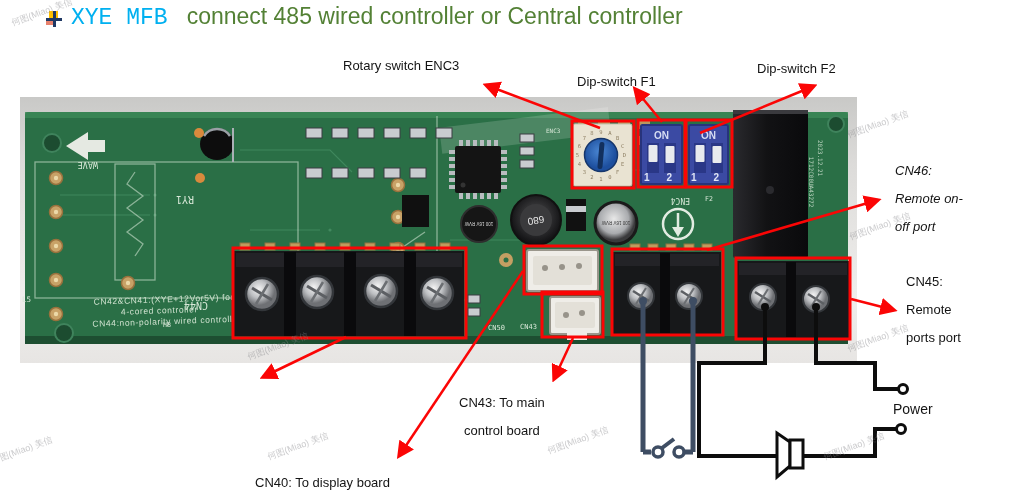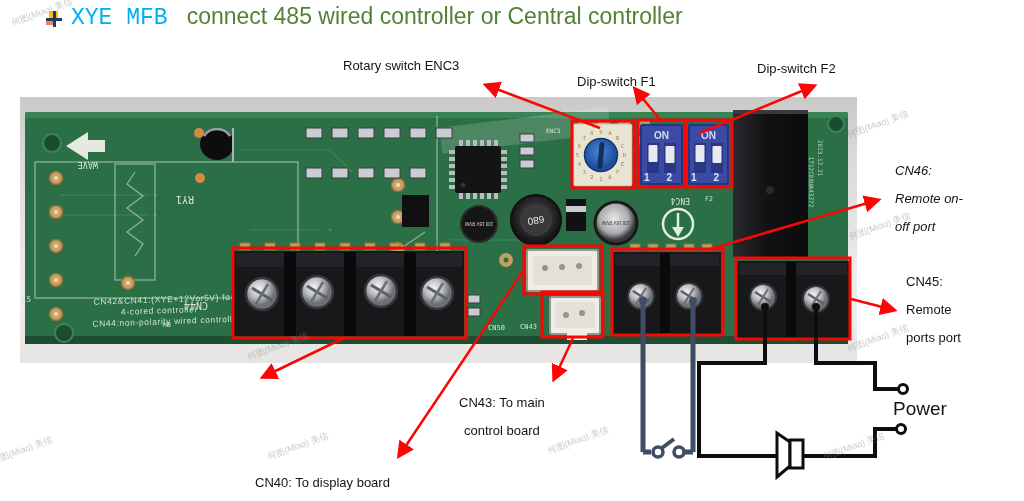--- a/index.html
+++ b/index.html
@@ -14,21 +14,21 @@
   .bullet .sqR{position:absolute;left:0;top:8px;width:8px;height:6px;background:#E8826D;}
   .bullet .barV{position:absolute;left:7px;top:0;width:3px;height:16px;background:#1F3864;}
   .bullet .barH{position:absolute;left:0;top:7px;width:16px;height:3px;background:#1F3864;}
   
   .photo{position:absolute;left:20px;top:97px;width:837px;height:266px;
          background:linear-gradient(180deg,#c9c9c7 0%,#dcdbd9 25%,#efeeec 75%,#e7e5e3 100%);}
   svg{display:block;}
   .overlay{position:absolute;left:0;top:0;pointer-events:none;}
   
   .label{position:absolute;font-size:13px;line-height:28px;color:#141414;white-space:pre-line;}
-  .label.small{font-size:19px;line-height:16px;text-align:right;}
+  .label.small{font-size:14px;line-height:16px;text-align:right;}
   
   .wm{position:absolute;font-size:9px;color:rgba(135,135,140,0.45);transform:rotate(-20deg);
       white-space:nowrap;pointer-events:none;}
   
   .silk{fill:#d7e7d7;font-family:"DejaVu Sans Mono",monospace;}
   .dial-d{fill:#8d7f63;font-size:5.5px;text-anchor:middle;font-family:"DejaVu Sans Mono",monospace;}
 </style>
 </head>
 <body>
 

